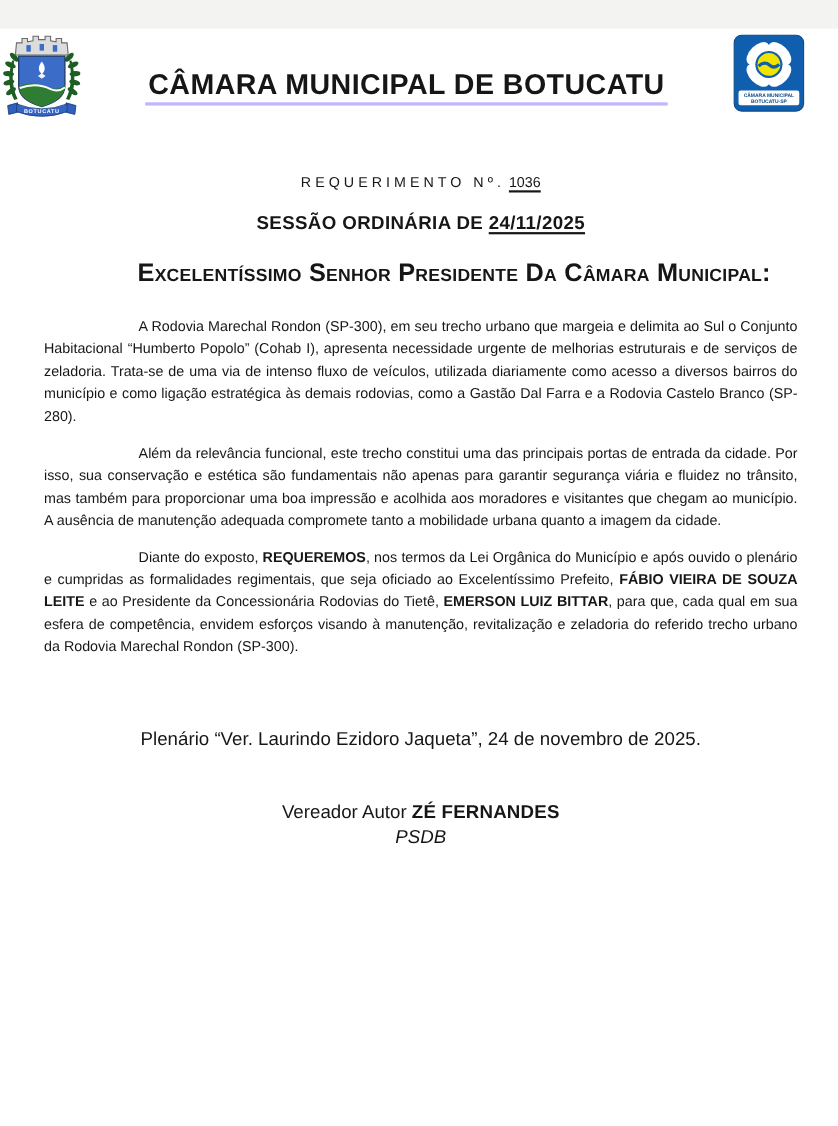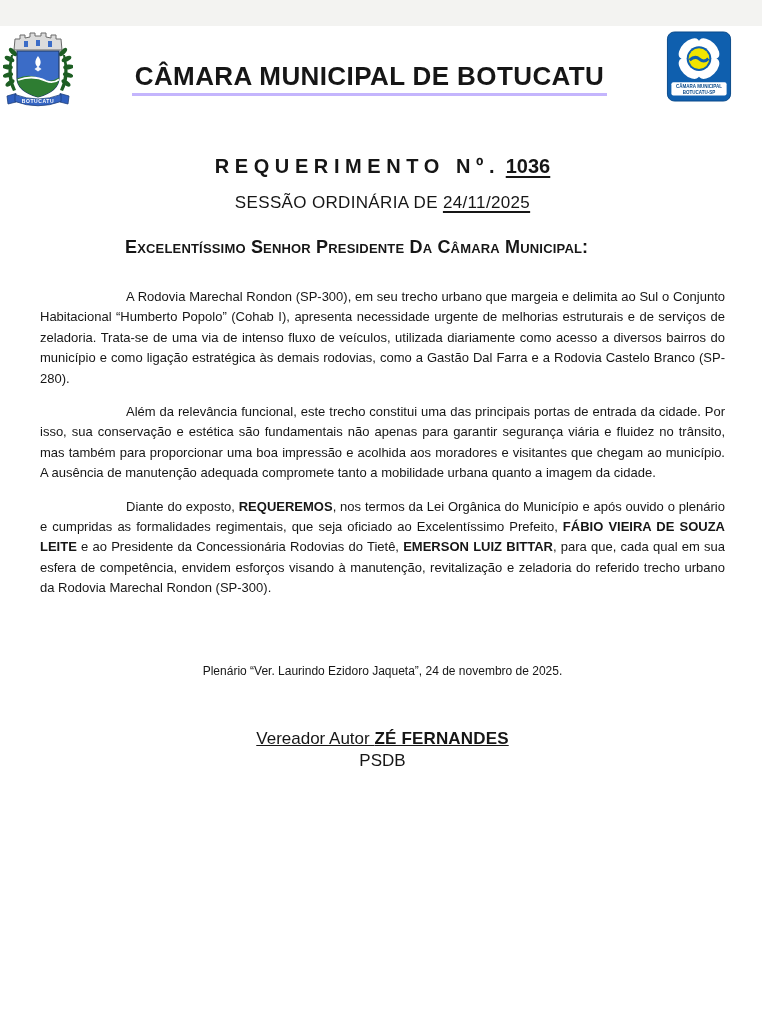--- a/index.html
+++ b/index.html
@@ -18,37 +18,37 @@
   .title-wrap { flex:1; text-align:center; padding-top:31px; }
   .title {
     display:inline-block; font-size:26px; font-weight:bold; letter-spacing:.4px;
     border-bottom:3px solid #c4b5fd; padding:0 3px 2px 3px; line-height:1.1;
   }
   .seal { flex:none; width:66px; height:71px; }
 
   
   .doc { padding:0 37px 0 40px; }
   .center { text-align:center; }
-  .req-line { margin-top:43px; font-size:20px; font-weight:bold; line-height:20px; }
+  .req-line { margin-top:43px; font-size:13px; font-weight:normal; line-height:20px; }
   .req-label { letter-spacing:.28em; }
   .u { text-decoration:underline; text-decoration-thickness:2px; text-underline-offset:3px; }
-  .sessao-line { margin-top:17px; font-size:17px; font-weight:normal; line-height:20px; letter-spacing:.02em; }
+  .sessao-line { margin-top:17px; font-size:17px; font-weight:bold; line-height:20px; letter-spacing:.02em; }
   .salutation {
-    margin-top:23px; padding-left:85px; font-size:18px; font-weight:bold;
+    margin-top:23px; padding-left:85px; font-size:23px; font-weight:bold;
     font-variant:small-caps; line-height:22px; letter-spacing:.01em;
   }
   .body-par {
     font-size:13px; line-height:20.4px; text-align:justify; text-justify:inter-word;
     text-indent:86px; margin-bottom:13px;
   }
   #paragraphs { margin-top:29px; }
-  .closing { margin-top:62px; font-size:12px; line-height:21px; text-align:center; }
-  .signature { margin-top:46px; font-size:17px; line-height:22px; text-align:center;text-decoration:underline; }
+  .closing { margin-top:62px; font-size:17px; line-height:21px; text-align:center; }
+  .signature { margin-top:46px; font-size:17px; line-height:22px; text-align:center; }
   .signature b { letter-spacing:.01em; }
-  .party { font-size:17px; line-height:22px; text-align:center; }
+  .party { font-size:17px; line-height:22px; text-align:center;font-style:italic; }
 </style>
 </head>
 <body>
 
 <div class="top-band"></div>
 
 <header class="header">
 
   <div class="coat">
     <svg viewBox="0 0 70 78" width="70" height="78">

